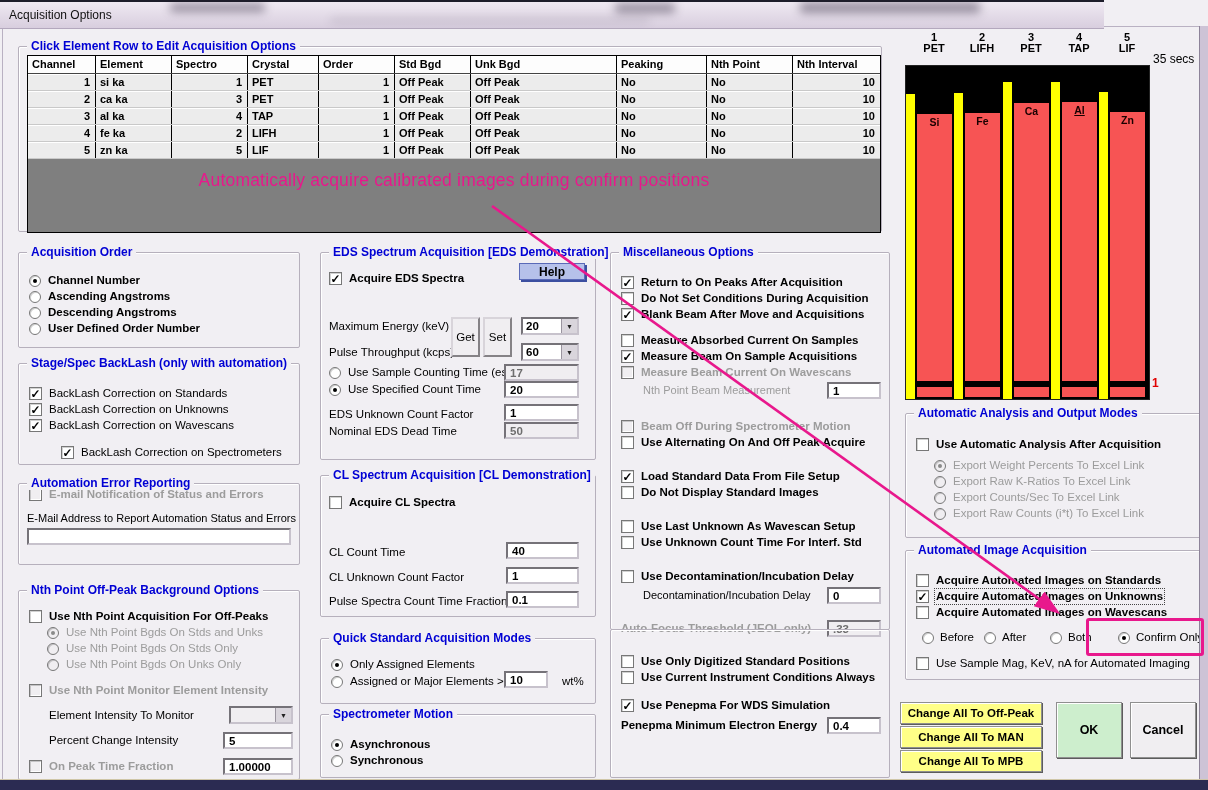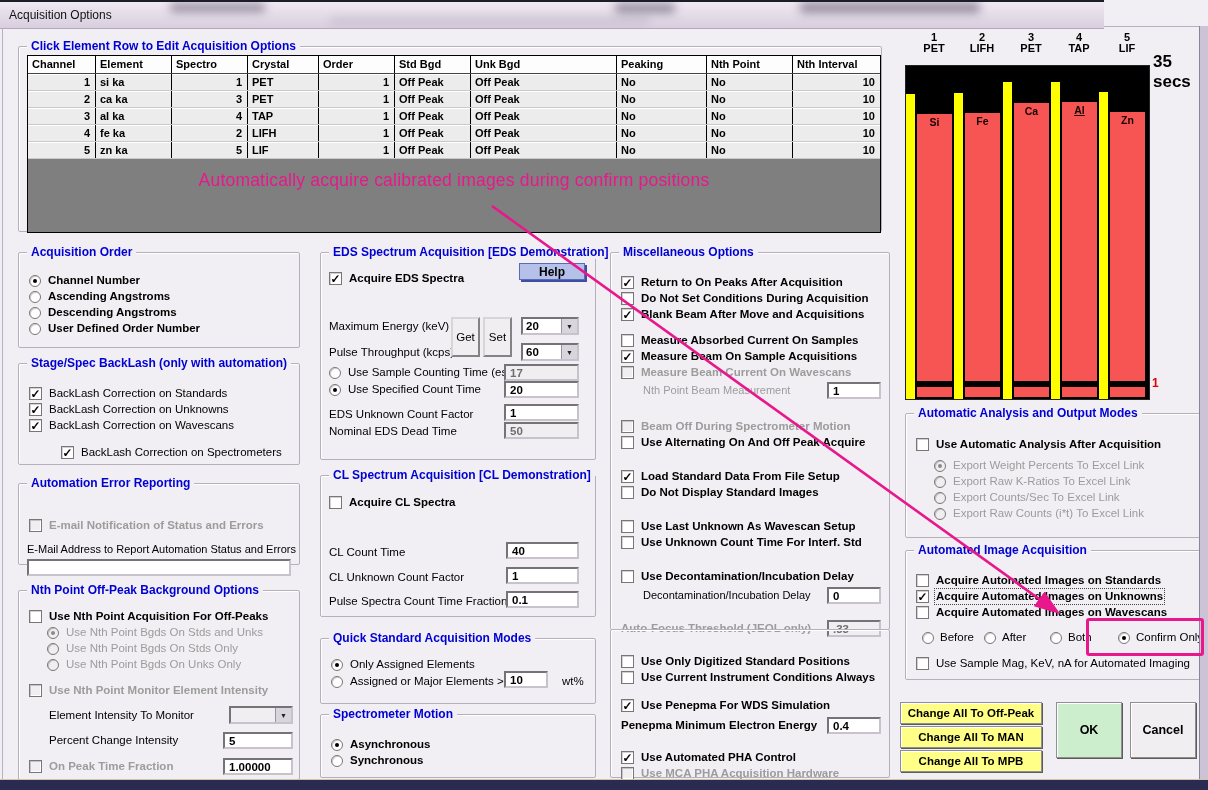--- a/index.html
+++ b/index.html
@@ -84,21 +84,21 @@
   .tgray{height:73px;background:#7f7f7f;display:flex;justify-content:center;align-items:flex-start;padding-top:11px;box-sizing:border-box;}
   .anno{font-size:17.5px;letter-spacing:.2px;}
   
   .speclabels{position:absolute;left:905px;top:32px;width:243px;height:30px;}
   .speclab{position:absolute;width:40px;text-align:center;font-size:11px;font-weight:bold;color:#000;line-height:11px;}
   .chart{position:absolute;left:905px;top:65px;width:243px;height:333px;background:#000;border:1px solid #222;box-sizing:content-box;}
   .ybar{position:absolute;width:9px;}
   .rbar{position:absolute;width:37px;border:1px solid #000;box-sizing:border-box;}
   .rstrip{position:absolute;width:37px;height:12px;border:1px solid #000;box-sizing:border-box;}
   .rlabel{position:absolute;width:37px;text-align:center;font-size:10.5px;font-weight:bold;color:#1a0000;}
-  .secslabel{position:absolute;left:1153px;top:52px;font-size:17px;font-weight:bold;color:#000;}
+  .secslabel{position:absolute;left:1153px;top:52px;font-size:12px;font-weight:normal;color:#000;}
   .cyclelabel{position:absolute;left:1152px;top:376px;font-size:12px;font-weight:bold;color:#e00000;}
   
   .overlay{position:absolute;left:0;top:0;z-index:50;pointer-events:none;}
   .hlbox{position:absolute;border:3px solid #e8188c;border-radius:3px;z-index:49;pointer-events:none;}
   .hradio{position:absolute;display:flex;align-items:center;gap:6px;white-space:nowrap;}
 </style>
 </head>
 <body>
 
 <div class="backdrop"></div>
@@ -233,21 +233,21 @@
       </div>
       <div class="opt gapt">
         <span class="cb on"></span>
         <span class="lbl">BackLash Correction on Spectrometers</span>
       </div>
     </div>
 </div>
 
 <div class="grp" style="left:18px;top:483px;width:282px;height:82px">
   <span class="ttl">Automation Error Reporting</span>
-  <div class="opt" style="margin-top:35px">
+  <div class="opt" style="margin-top:4px">
     <span class="cb dis"></span>
     <span class="lbl b gray">E-mail Notification of Status and Errors</span>
   </div>
   <div class="flabel" style="margin:11px 0 2px 8px">E-Mail Address to Report Automation Status and Errors</div>
   <input class="tb" style="margin-left: 8px; width: 264px;" readonly="" value="">
 </div>
 
 <div class="grp" style="left:18px;top:590px;width:282px;height:190px">
   <span class="ttl">Nth Point Off-Peak Background Options</span>
   <div class="opt" style="margin-top:19px">
@@ -482,30 +482,20 @@
       <div class="opt">
         <span class="cb on"></span>
         <span class="lbl b">Use Penepma For WDS Simulation</span>
       </div>
     </div>
   <div class="frow" style="margin:5px 8px 0 10px">
     <span class="lbl b">Penepma Minimum Electron Energy</span>
     <span class="sp"></span>
     <input class="tb" style="width: 54px;" readonly="" value="0.4">
   </div>
-  <div class="opts" style="padding-top:14px">
-      <div class="opt">
-        <span class="cb on"></span>
-        <span class="lbl b">Use Automated PHA Control</span>
-      </div>
-      <div class="opt">
-        <span class="cb dis"></span>
-        <span class="lbl b gray">Use MCA PHA Acquisition Hardware</span>
-      </div>
-    </div>
 </div>
 
 <div class="speclabels" id="speclabels">
     <div class="speclab" style="left: 9px; top: 0px;">
       <div>1</div>
       <div>PET</div>
     </div>
     <div class="speclab" style="left: 57px; top: 0px;">
       <div>2</div>
       <div>LIFH</div>

